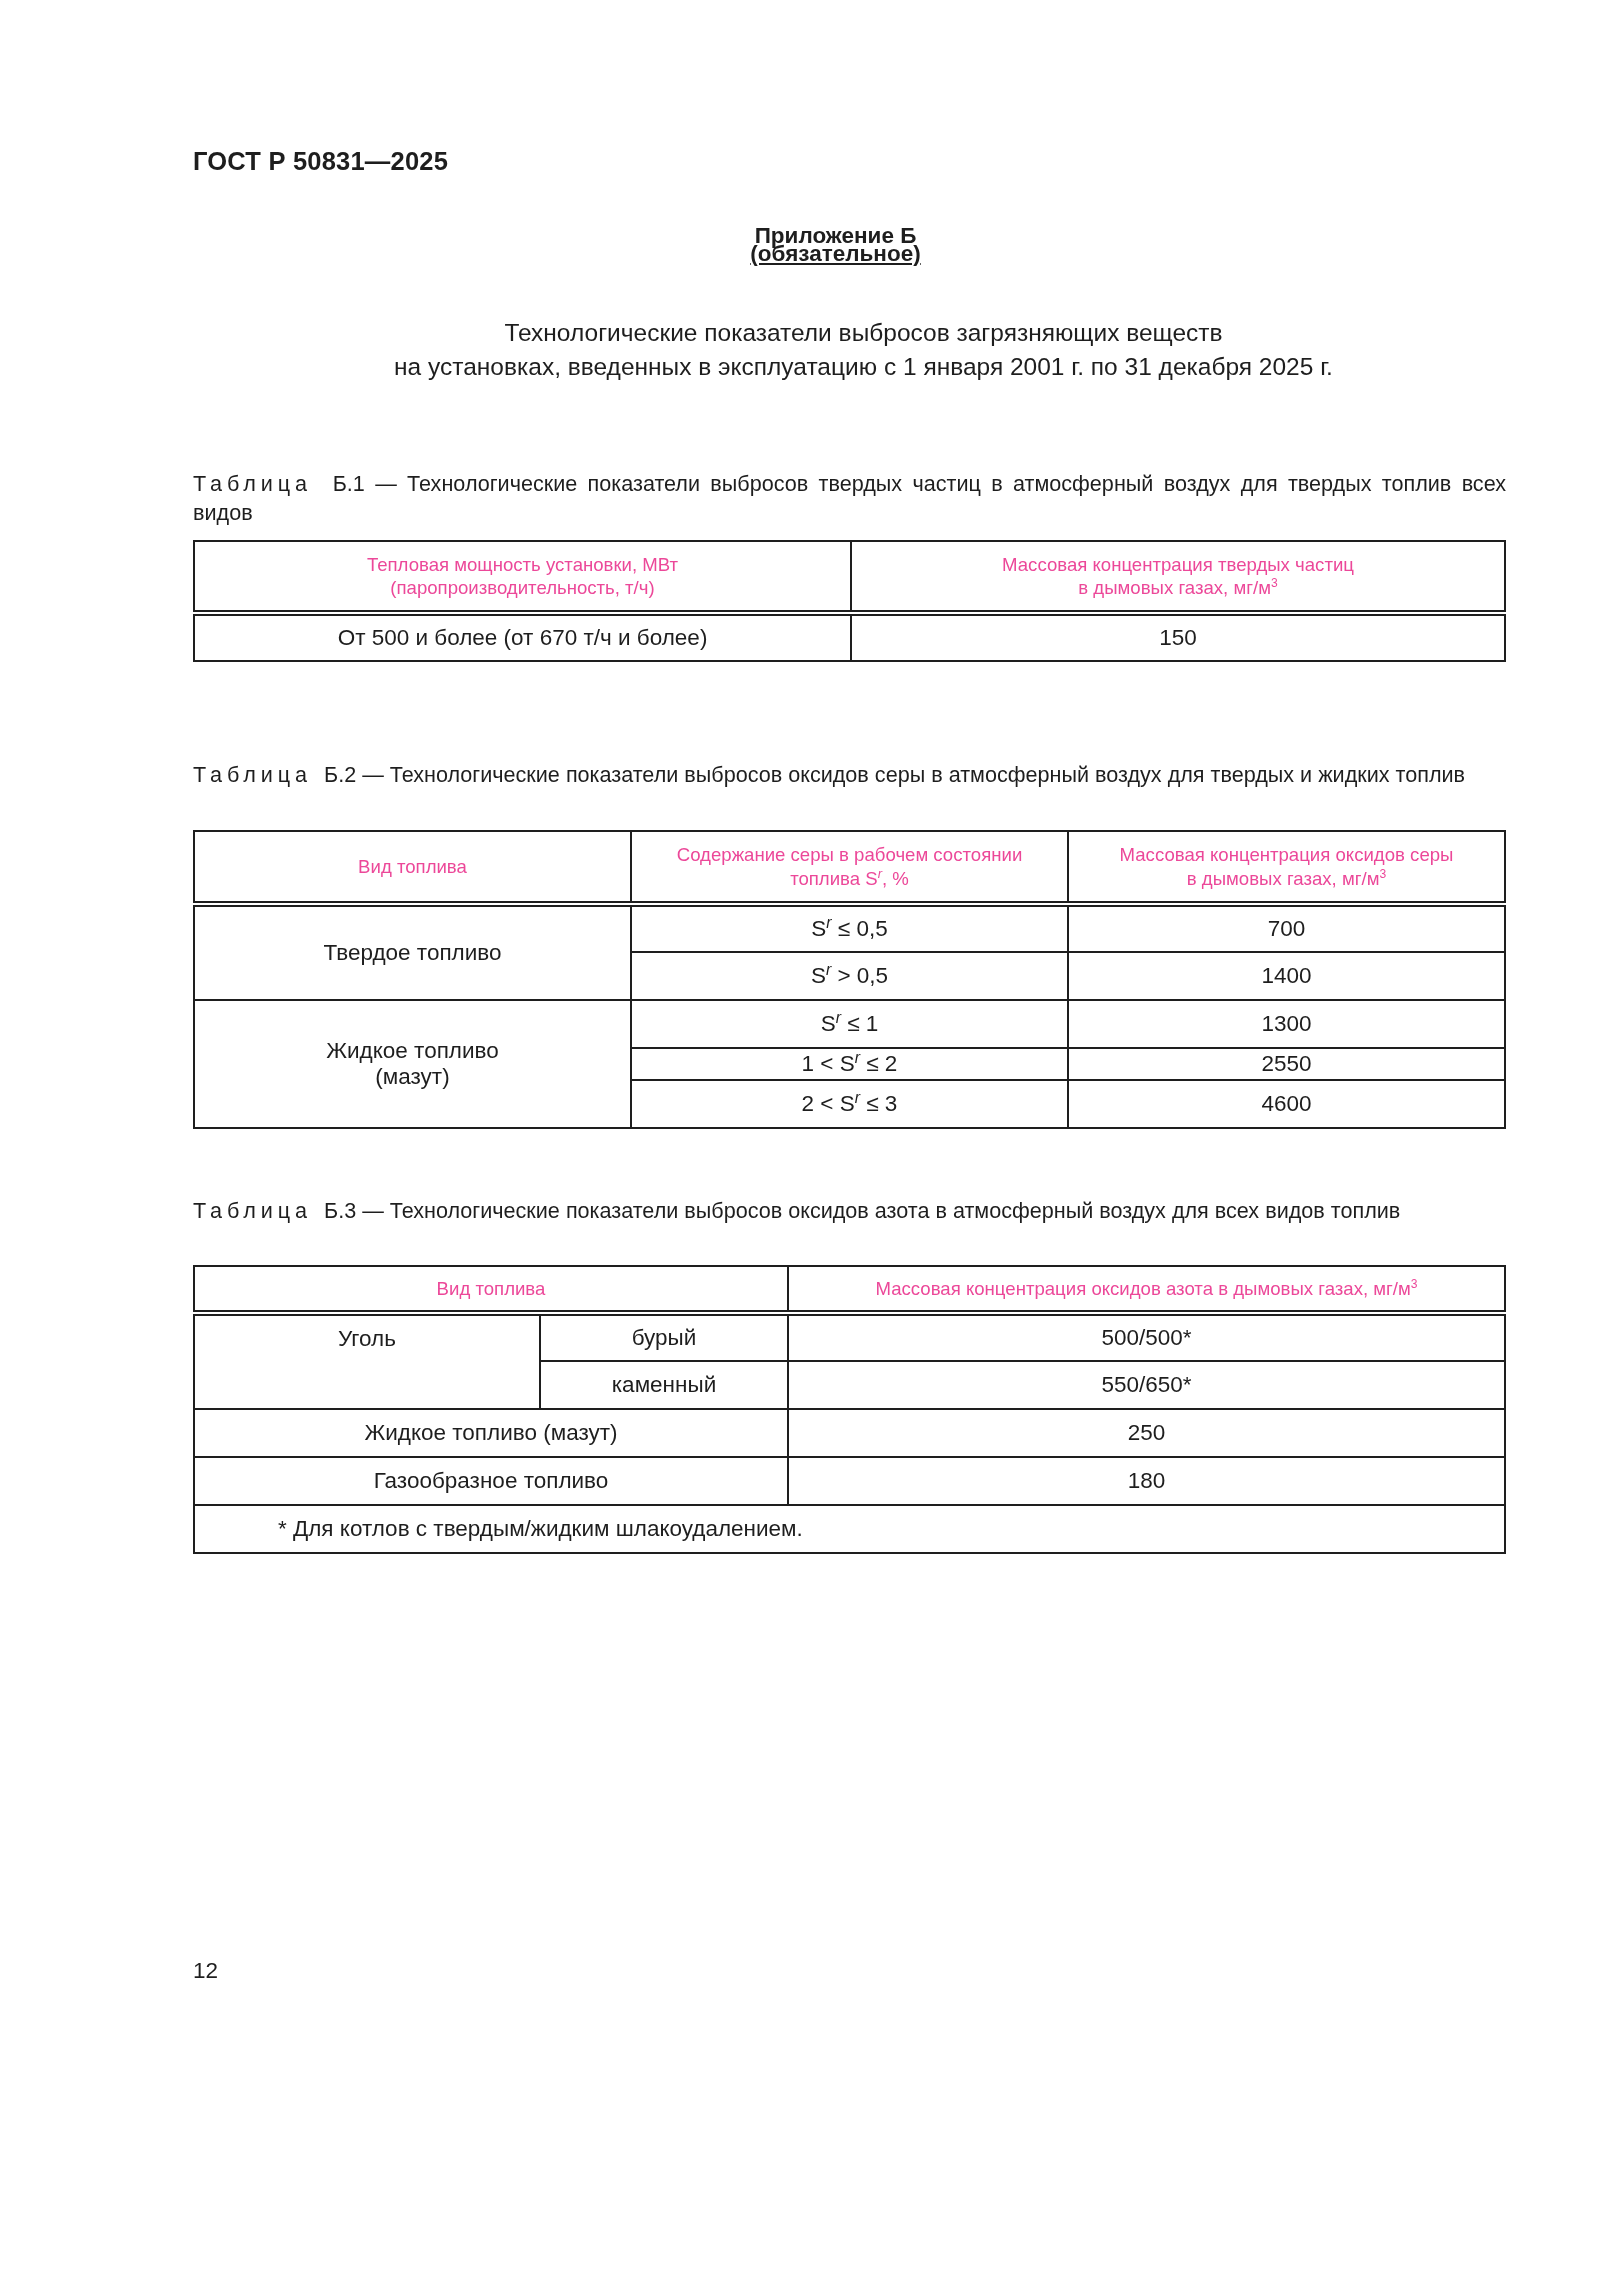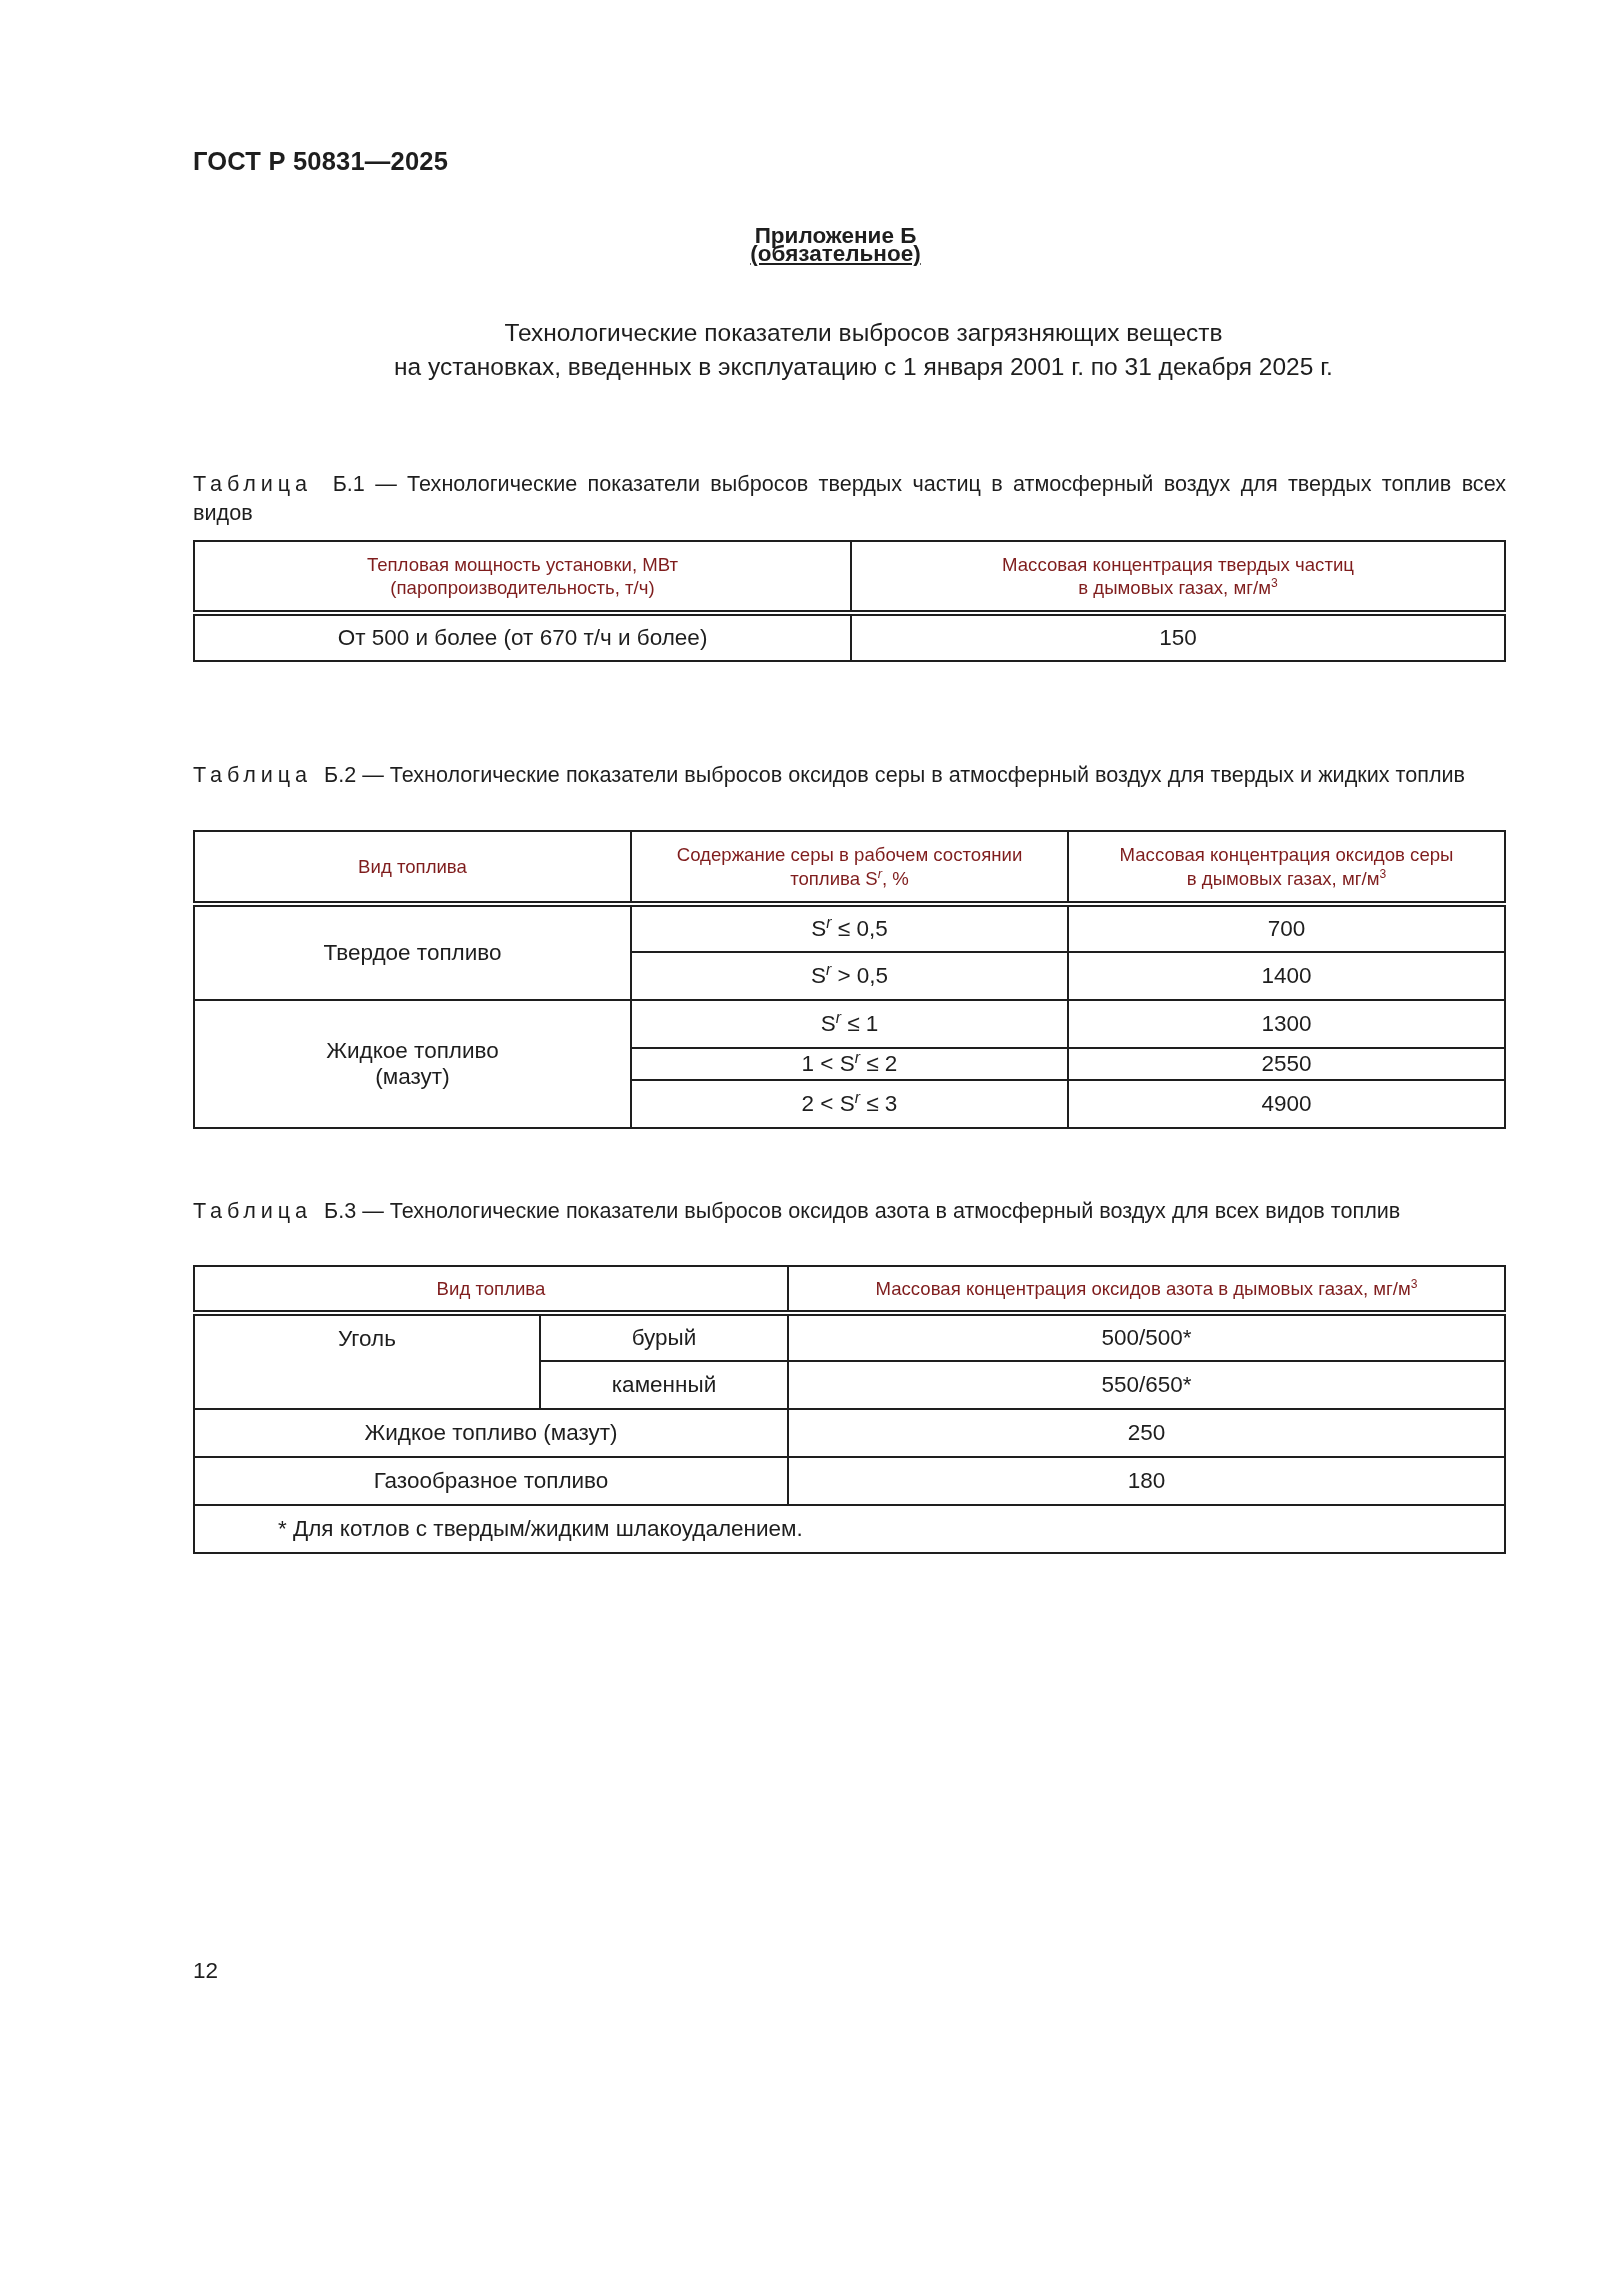--- a/index.html
+++ b/index.html
@@ -8,21 +8,21 @@
   .abs { position:absolute; }
   .doc-code { left:193px; top:147px; font-size:25.5px; font-weight:bold; letter-spacing:0.2px; }
   .appendix { left:0; width:1621px; text-align:center; font-weight:bold; font-size:22.5px;margin-left:25px; }
   .title { left:207px; width:1313px; text-align:center; font-weight:normal; font-size:24.5px; line-height:34px; }
   .caption { left:193px; width:1313px; font-size:21.6px; line-height:29px; text-align:justify; text-align-last:left; }
   .caption .lbl { letter-spacing:4.9px; }
   table { position:absolute; left:193px; width:1313px; border-collapse:collapse;
           border:2.9px solid #1e1e1e; table-layout:fixed; }
   td, th { border:2.9px solid #1e1e1e; text-align:center; vertical-align:middle;
            font-weight:normal; padding:0 7.8px; }
-  th { font-size:18.6px; line-height:23.5px; color:#7f1d1d; }
+  th { font-size:18.6px; line-height:23.5px; color:#ec4899; }
   td { font-size:22.5px; }
   thead tr:last-child th { border-bottom:6.9px double #1e1e1e; }
   sup { font-size:65%; line-height:0; }
   .sr { font-style:italic; font-size:70%; vertical-align:super; line-height:0; }
   .note-cell { text-align:left; padding-left:83px; }
   .page-num { left:193px; top:1958px; font-size:22.5px; }
 </style>
 </head>
 <body>
 
@@ -103,21 +103,21 @@
       </td>
       <td><span></span><span>S</span><span class="sr">r</span><span> ≤ 1</span></td>
       <td>1300</td>
     </tr>
     <tr style="height:32px;">
       <td><span>1 &lt; </span><span>S</span><span class="sr">r</span><span> ≤ 2</span></td>
       <td>2550</td>
     </tr>
     <tr style="height:48px;">
       <td><span>2 &lt; </span><span>S</span><span class="sr">r</span><span> ≤ 3</span></td>
-      <td>4900</td>
+      <td>4600</td>
     </tr>
   </tbody>
 </table>
 
 <div class="abs caption" style="top:1196px;">
   <span class="lbl">Таблица</span>&nbsp; <span>Б.3 — Технологические показатели выбросов оксидов азота в атмосферный воздух для всех видов топлив</span>
 </div>
 <table style="top:1265px;">
   <colgroup>
       <col style="width:346px">

